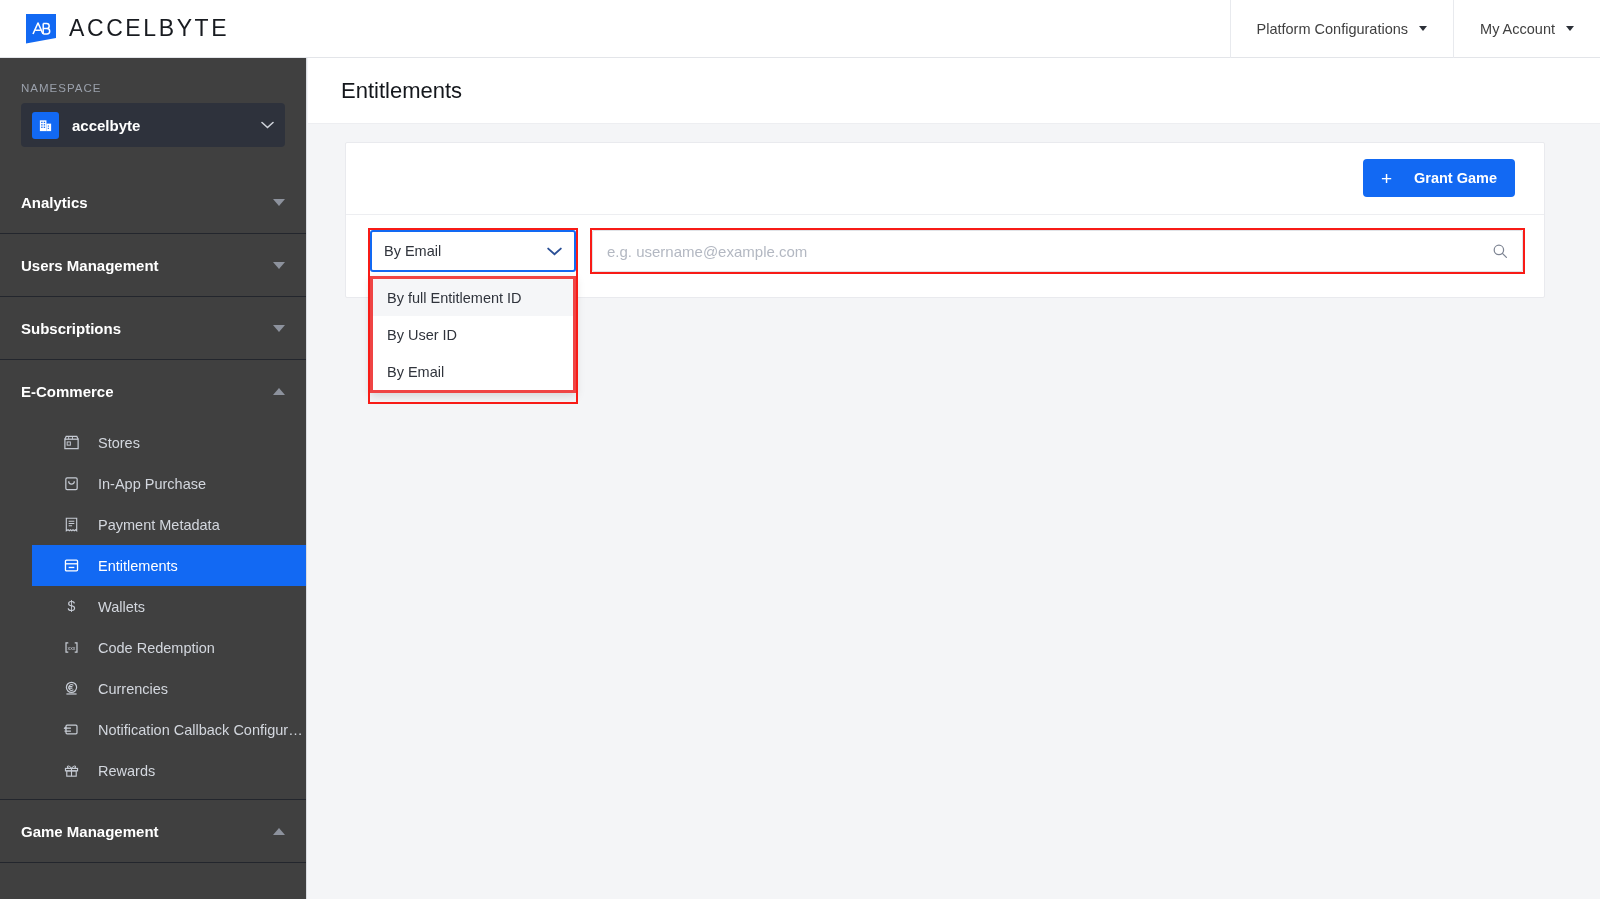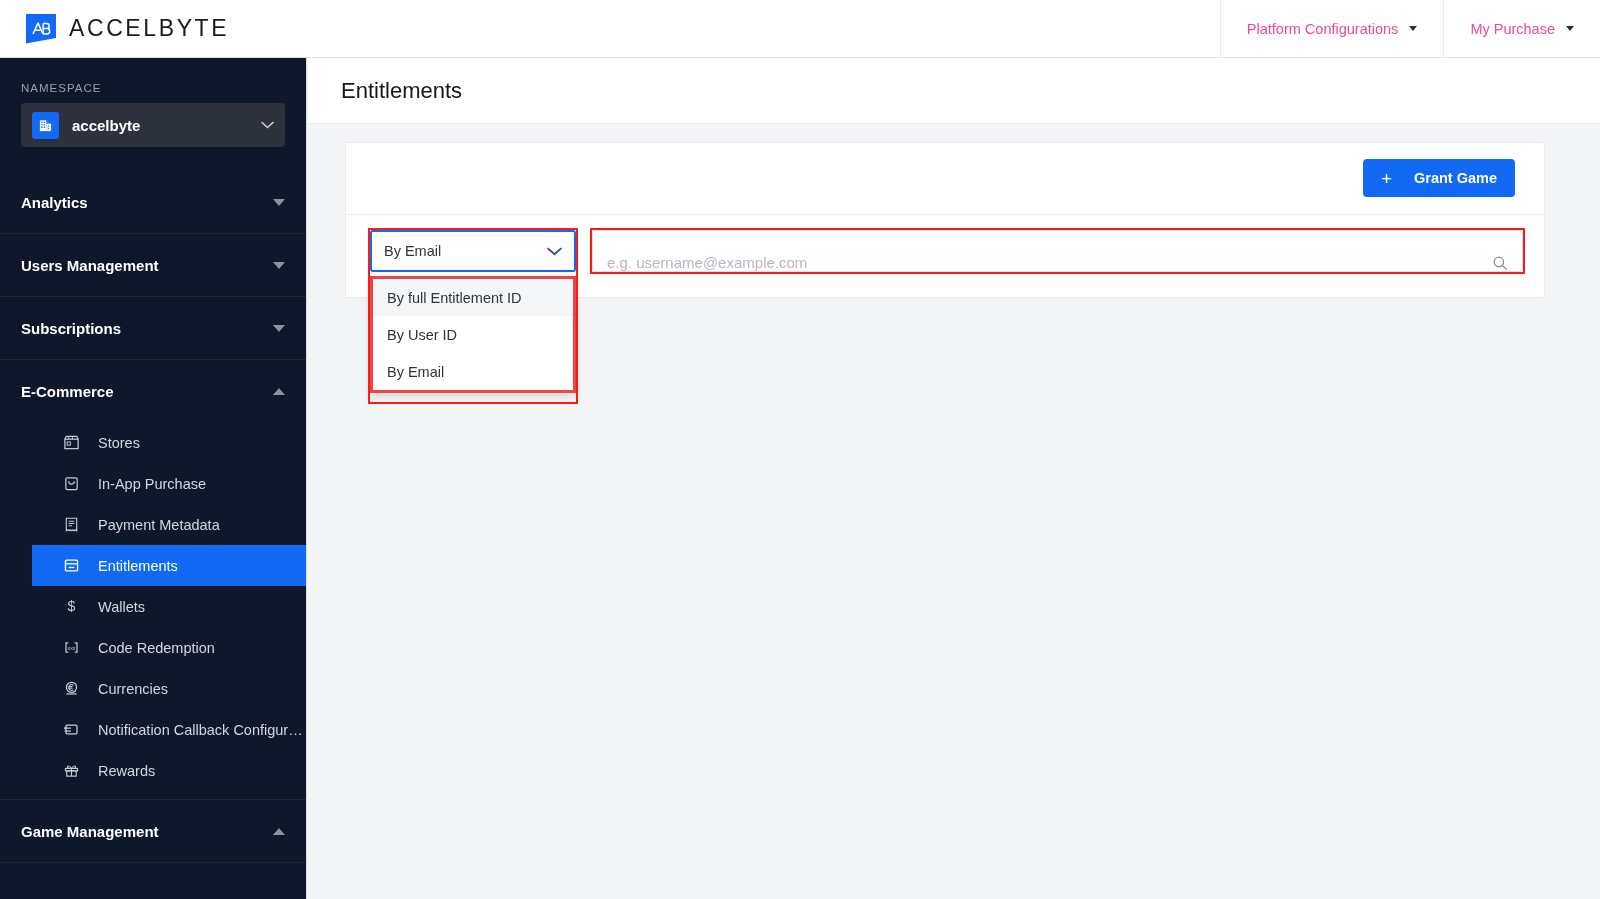--- a/index.html
+++ b/index.html
@@ -31,34 +31,34 @@
   .brand-mark svg { display: block; }
   .brand-name {
     font-size: 23px; letter-spacing: 2.6px; color: #181b20; font-weight: 400;
     white-space: nowrap;
   }
   .topnav { margin-left: auto; display: flex; align-items: stretch; height: 58px; }
   .topnav-item {
     display: flex; align-items: center; gap: 11px;
     padding: 0 26px; height: 58px;
     border-left: 1px solid #e8eaee;
-    font-size: 14.5px; color: #ec4899; cursor: pointer;
+    font-size: 14.5px; color: #404040; cursor: pointer;
     white-space: nowrap;
   }
   .caret-down {
     width: 0; height: 0;
     border-left: 4.5px solid transparent;
     border-right: 4.5px solid transparent;
     border-top: 5.5px solid #2c3038;
   }
 
   
   .sidebar {
     position: absolute; left: 0; top: 58px; width: 307px; height: 841px;
-    background: #0f172a;
+    background: #404040;
     border-right: 1px solid #d9dce1;
     overflow: hidden;
     z-index: 20;
   }
   .ns-label {
     color: #9aa0ab; font-size: 11.5px; letter-spacing: 1px;
     padding: 24px 0 9px 21px;
   }
   .ns-select {
     margin: 0 21px; height: 44px; background: #2e323c; border-radius: 4px;
@@ -148,21 +148,21 @@
   
   .ring {
     position: absolute; border: 2px solid #f81b16; pointer-events: none; z-index: 25;
   }
   #ring-select { left: 22px; top: 13px; width: 210px; height: 176px; }
   #ring-search { left: 244px; top: 13px; width: 935px; height: 46px; }
 
   .search-wrap { position: absolute; left: 246px; top: 15px; width: 931px; }
   .search-box {
     height: 42px; border: 1px solid #e1e3e7; background:#ffffff; border-radius: 2px;
-    display: flex; align-items: flex-end; padding: 0 14px;
+    display: flex; align-items: center; padding: 0 14px;
   }
   .search-text { font-size: 15px; color: #b3b8c2; }
   .search-icon { margin-left: auto; color: #7e8593; display:flex; }
 
   svg { display: block; }
 </style>
 </head>
 <body>
 
 <div id="app">
@@ -178,21 +178,21 @@
       </div>
       <div class="brand-name">ACCELBYTE</div>
     </div>
 
     <div class="topnav">
       <div class="topnav-item">
         <span>Platform Configurations</span>
         <span class="caret-down"></span>
       </div>
       <div class="topnav-item">
-        <span>My Purchase</span>
+        <span>My Account</span>
         <span class="caret-down"></span>
       </div>
     </div>
   </div>
 
   <div class="sidebar">
 
     <div class="ns-label">NAMESPACE</div>
 
     <div class="ns-select">

